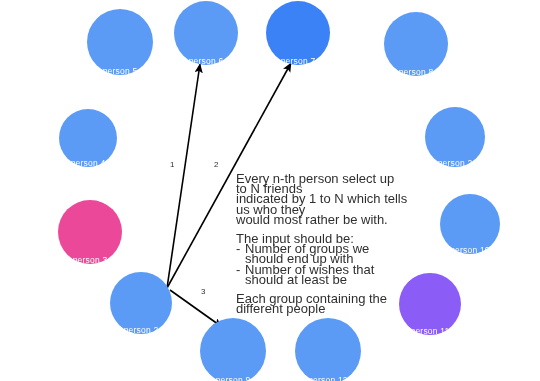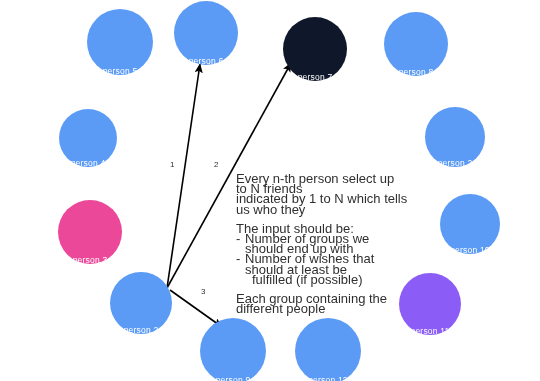--- a/index.html
+++ b/index.html
@@ -100,21 +100,21 @@
       </g>
   </svg>
 
   <div id="node-layer">
       <div class="node" style="left: 87px; top: 9px; width: 66px; height: 66px; background: rgb(91, 155, 245);">
         <span class="node-label">person 5</span>
       </div>
       <div class="node" style="left: 174px; top: 1px; width: 64px; height: 64px; background: rgb(91, 155, 245);">
         <span class="node-label">person 6</span>
       </div>
-      <div class="node" style="left: 283px; top: 1px; width: 64px; height: 64px; background: #0f172a; margin-top: 16px;">
+      <div class="node" style="left: 266px; top: 1px; width: 64px; height: 64px; background: #3b82f6;">
         <span class="node-label">person 7</span>
       </div>
       <div class="node" style="left: 384px; top: 12px; width: 64px; height: 64px; background: rgb(91, 155, 245);">
         <span class="node-label">person 8</span>
       </div>
       <div class="node" style="left: 59px; top: 109px; width: 58px; height: 58px; background: rgb(91, 155, 245);">
         <span class="node-label">person 4</span>
       </div>
       <div class="node" style="left: 425px; top: 107px; width: 60px; height: 60px; background: rgb(91, 155, 245);">
         <span class="node-label">person 2</span>
@@ -141,32 +141,30 @@
 
   <div id="edge-label-layer">
       <div class="edge-label" style="left: 170px; top: 160px; color: rgb(47, 47, 47);">1</div>
       <div class="edge-label" style="left: 214px; top: 160px; color: rgb(47, 47, 47);">2</div>
       <div class="edge-label" style="left: 201px; top: 287px; color: rgb(47, 47, 47);">3</div>
     </div>
 
   <div id="notes">
     <p>Every n-th person select up to N friends</p>
     <p>indicated by 1 to N which tells us who they</p>
+    <p>would most rather be with.</p>
     <div class="spacer"></div>
     <p>The input should be:</p>
     <ul>
       <li>
         <span class="dash">-</span>
         <span>Number of groups we should end up with</span>
       </li>
       <li>
         <span class="dash">-</span>
         <span>Number of wishes that should at least be</span>
       </li>
-      <li style="padding-left:16px;">
-        <span>fulfilled (if possible)</span>
-      </li>
     </ul>
     <div class="spacer"></div>
     <p>Each group containing the different people</p>
   </div>
 
 </div>
 
 </body></html>

